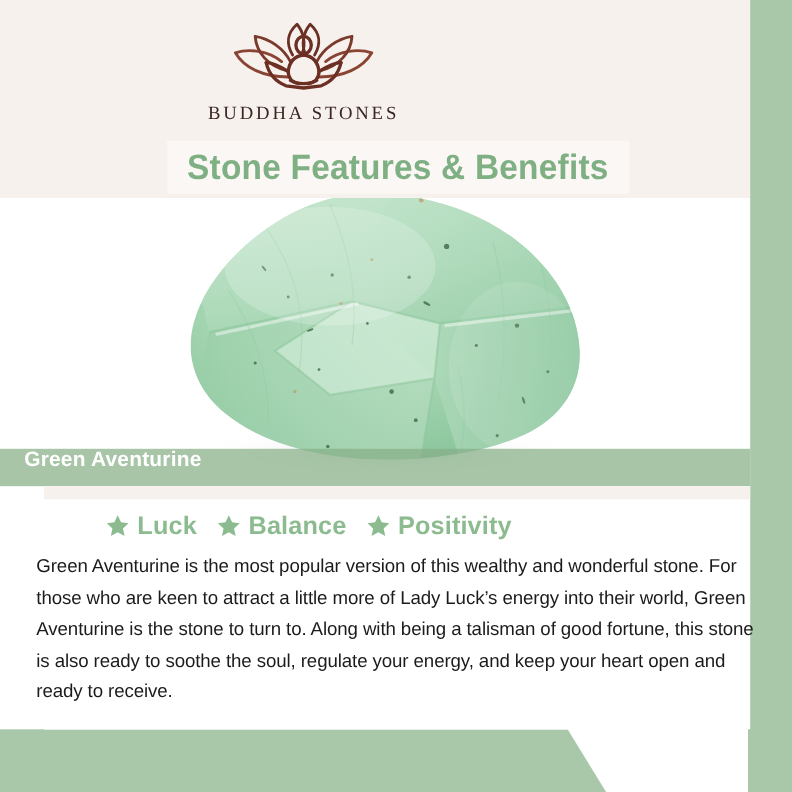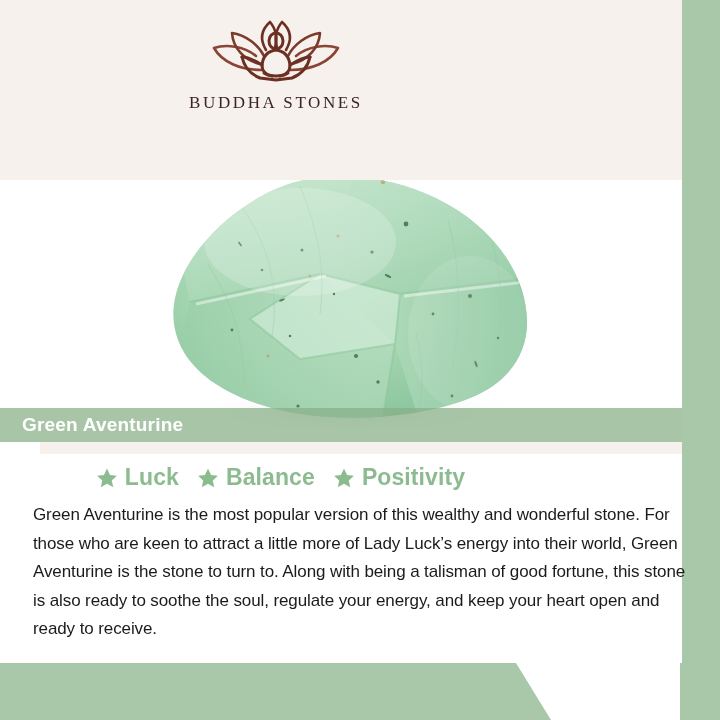--- a/index.html
+++ b/index.html
@@ -107,21 +107,21 @@
   }
   .stone-svg { position: absolute; left: 0; top: -56px; width: 682px; height: 320px; }
 
   
   .label-bar {
     position: absolute;
     left: 0; top: 408px;
     width: 682px; height: 34px;
     background: rgba(134,174,135,0.72);
     display: flex;
-    align-items: center;
+    align-items: flex-start;
   }
   .label-text {
     margin-left: 22px;
     color: #ffffff;
     font-family: "Liberation Sans Narrow", "Liberation Sans", sans-serif;
     font-weight: 700;
     font-size: 19px;
     letter-spacing: 0.2px;
   }
 
@@ -218,20 +218,23 @@
         <path d="M84 34 C92 35 97 40 98 49 C98 55 94 59 88 60"></path>
         <path d="M70 49 C62 44 56 41 50 41"></path>
         <path d="M98 49 C106 44 112 41 118 41"></path>
         <path d="M50 41 C52 50 58 58 68 62 L84 64 L100 62 C110 58 116 50 118 41"></path>
         <path d="M72 57 C78 61 90 61 96 57"></path>
       </g>
     </svg>
     <div class="logo-word">BUDDHA STONES</div>
   </div>
 
+  <div class="title-banner">
+    <div class="title-text">Stone Features &amp; Benefits</div>
+  </div>
 
   <div class="photo">
     <svg class="stone-svg" viewBox="0 0 682 320">
       <defs>
         <radialGradient id="gBody" cx="42%" cy="34%" r="78%">
           <stop offset="0%" stop-color="#bfe3c8"></stop>
           <stop offset="45%" stop-color="#a6d6b2"></stop>
           <stop offset="100%" stop-color="#7cbd91"></stop>
         </radialGradient>
         <linearGradient id="gTop" x1="0" y1="0" x2="0.25" y2="1">

